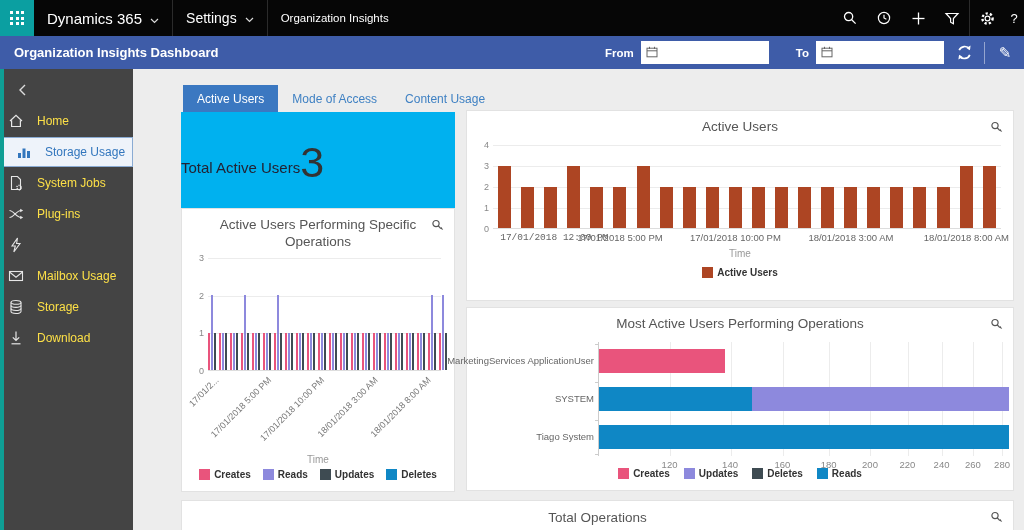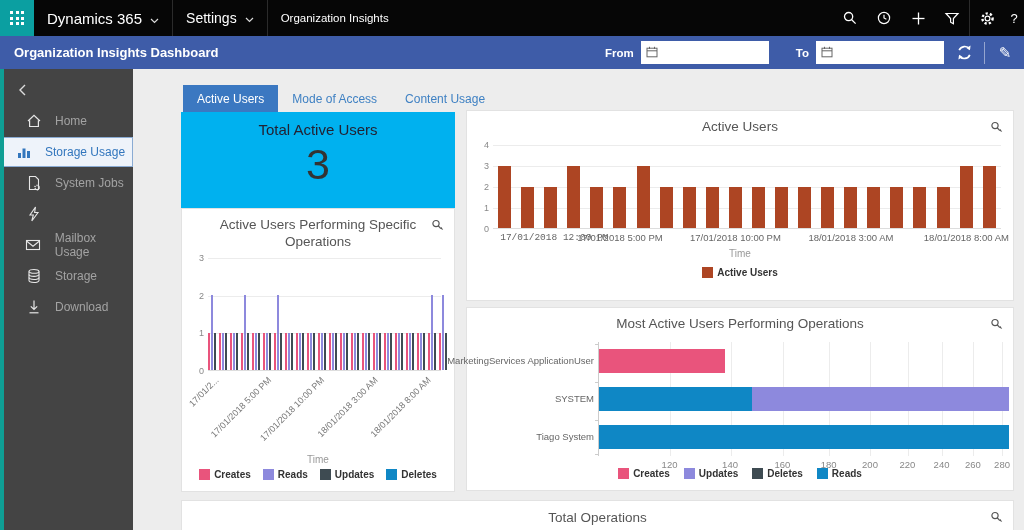--- a/index.html
+++ b/index.html
@@ -28,36 +28,36 @@
   .date-label { font-size:11.5px; font-weight:bold;padding-left:20px; }
   .date-input { width:128px; height:23px; background:#fff; border:none; display:flex; align-items:center; padding-left:5px; }
   .cmd-icon { width:26px; height:26px; display:flex; align-items:center; justify-content:center; cursor:pointer; }
   .cmd-div { width:1px; height:22px; background:rgba(255,255,255,.45); }
   .pencil { font-size:15px; color:#fff; }
 
   
   #sidebar { position:absolute; left:0; top:69px; width:133px; height:461px; background:#444444; }
   #sidebar .strip { position:absolute; left:0; top:0; width:4px; height:100%; background:#0f9e94; }
   #collapse { height:30px; display:flex; align-items:center; padding-left:17px; color:#ddd; cursor:pointer; margin-top:6px; }
-  .nav-item { height:30px; display:flex; align-items:center; color:#a3a3a3; font-size:12px; cursor:pointer; margin-top:1px; padding-left:25px; }
+  .nav-item { height:30px; display:flex; align-items:center; color:#fde047; font-size:12px; cursor:pointer; margin-top:1px; padding-left:7px; }
   .nav-item .nicon { width:17px; height:17px; margin-right:13px; display:flex; align-items:center; justify-content:center; color:#e6e6e6; }
   .nav-item.active { background:#eef3fa; border:1px solid #8aabd3; color:#3276bd; padding-left:14px; }
   .nav-item.active .nicon { color:#3276bd; }
 
   
   #content { position:absolute; left:133px; top:69px; width:891px; height:461px; background:#ededed; }
   #tabs { position:absolute; left:50px; top:16px; display:flex; height:27px; }
   .tab { display:flex; align-items:center; padding:0 14px; font-size:12px; color:#3f81c3; cursor:pointer; }
   .tab.active { background:#3b78c1; color:#fff; }
 
   .card { position:absolute; background:#fff; border:1px solid #e2e2e2; }
   .chart-title { position:absolute; left:0; right:0; text-align:center; color:#555; font-size:13.5px; }
   .mag { position:absolute; top:9px; right:10px; cursor:pointer; }
 
-  #kpi-card { left:48px; top:43px; width:274px; height:101px; background:#00b1ef; border:none; display:flex; flex-direction:column; align-items:center; }
+  #kpi-card { left:48px; top:43px; width:274px; height:101px; background:#00b1ef; border:none; display:flex; flex-direction:row; align-items:center; }
   #kpi-title { font-size:15px; color:#223; margin-top:9px; }
   #kpi-value { font-size:43px; color:#333; line-height:1.25; }
 
   #card-ops   { left:48px;  top:139px; width:274px; height:284px; }
   #card-au    { left:333px; top:41px;  width:548px; height:191px; }
   #card-most  { left:333px; top:238px; width:548px; height:184px; }
   #card-total { left:48px;  top:431px; width:833px; height:40px; }
 
   .plot { position:absolute; }
   .gridline-h { position:absolute; left:0; right:0; height:1px; background:#ececec; }
@@ -225,20 +225,30 @@
             <svg width="16" height="16" viewBox="0 0 16 16">
               <path d="M3.5 1.5 h6 l3 3 v10 h-9 z" fill="none" stroke="currentColor" stroke-width="1.1"></path>
               <circle cx="11" cy="12.6" r="2.1" fill="none" stroke="currentColor" stroke-width="1.6" stroke-dasharray="1.1 1"></circle>
             </svg>
           </span>
           <span>System Jobs</span>
         </div>
         <div class="nav-item">
           <span class="nicon">
             <svg width="16" height="16" viewBox="0 0 16 16">
+              <path d="M1.5 4.5 C5.5 4.5 8.5 11.5 13 11.5 M1.5 11.5 C5.5 11.5 8.5 4.5 13 4.5" fill="none" stroke="currentColor" stroke-width="1.2"></path>
+              <polygon points="12.2,2.8 15.2,4.5 12.2,6.2" fill="currentColor"></polygon>
+              <polygon points="12.2,9.8 15.2,11.5 12.2,13.2" fill="currentColor"></polygon>
+            </svg>
+          </span>
+          <span>Plug-ins</span>
+        </div>
+        <div class="nav-item">
+          <span class="nicon">
+            <svg width="16" height="16" viewBox="0 0 16 16">
               <path d="M9.5 1 L4 9 H7.3 L5.8 15 L12 6.5 H8.6 Z" fill="none" stroke="currentColor" stroke-width="1.1"></path>
             </svg>
           </span>
         </div>
         <div class="nav-item">
           <span class="nicon">
             <svg width="16" height="16" viewBox="0 0 16 16">
               <rect x="1.5" y="3.5" width="13" height="9" fill="none" stroke="currentColor" stroke-width="1.1"></rect>
               <polyline points="1.5,4 8,9.3 14.5,4" fill="none" stroke="currentColor" stroke-width="1.1"></polyline>
             </svg>

